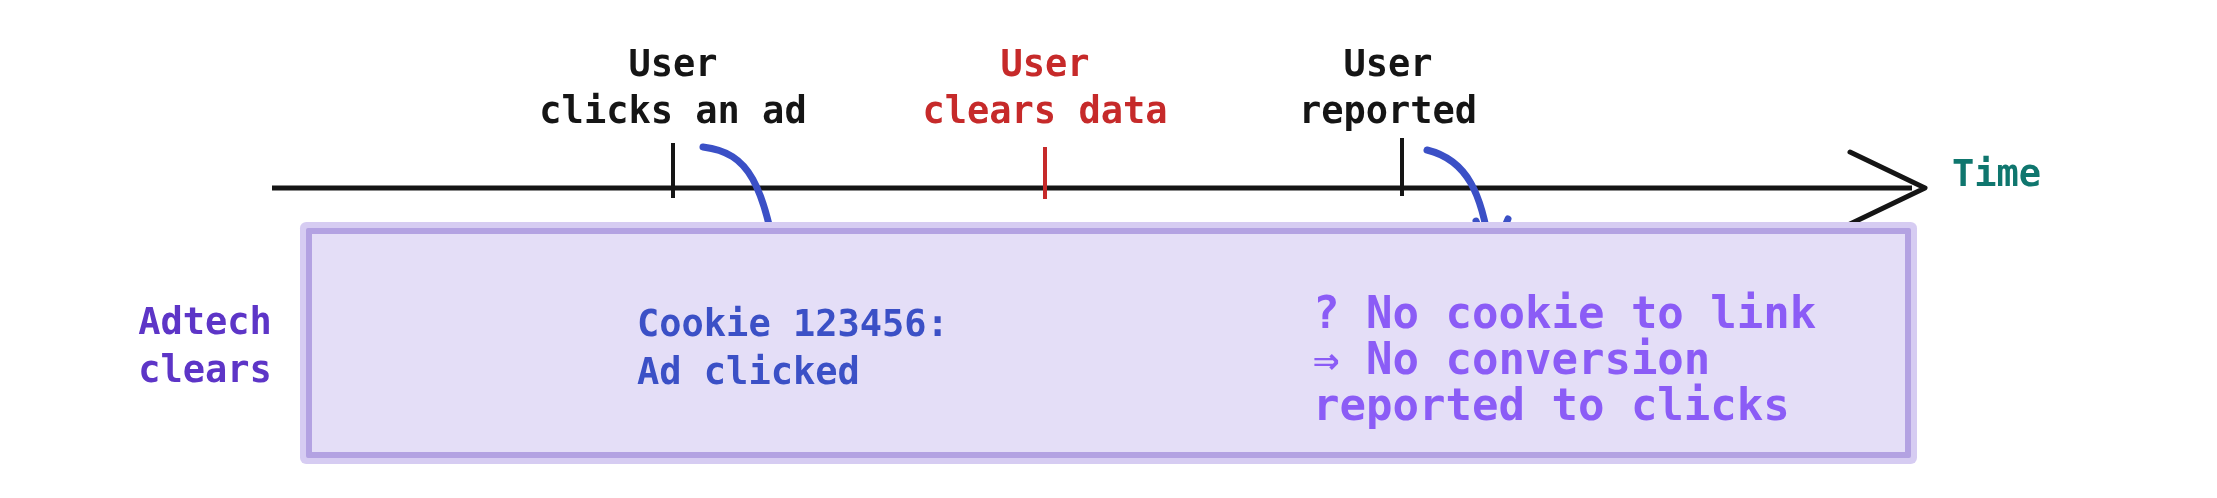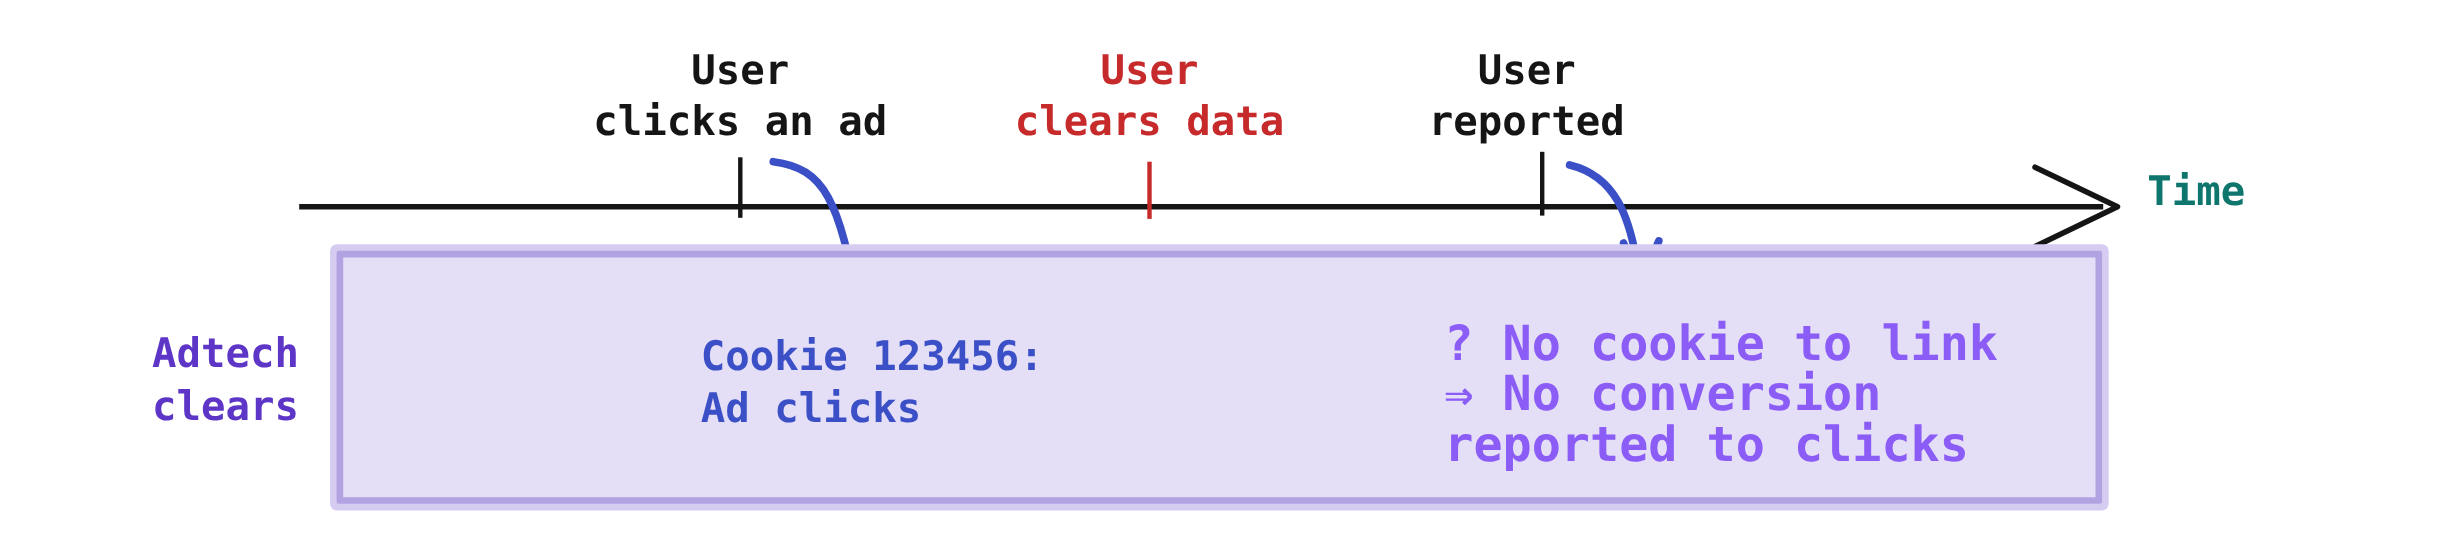--- a/index.html
+++ b/index.html
@@ -126,21 +126,21 @@
 
   <div id="server-box"></div>
 
   <div id="server-label">
     <span class="note-line">Adtech</span>
     <span class="note-line">clears</span>
   </div>
 
   <div id="cookie-note">
     <span class="note-line">Cookie 123456:</span>
-    <span class="note-line">Ad clicks</span>
+    <span class="note-line">Ad clicked</span>
   </div>
 
   <div id="no-cookie-note">
     <span class="note-line">? No cookie to link</span>
     <span class="note-line">⇒ No conversion</span>
     <span class="note-line">reported to clicks</span>
   </div>
 
 </div>
 

